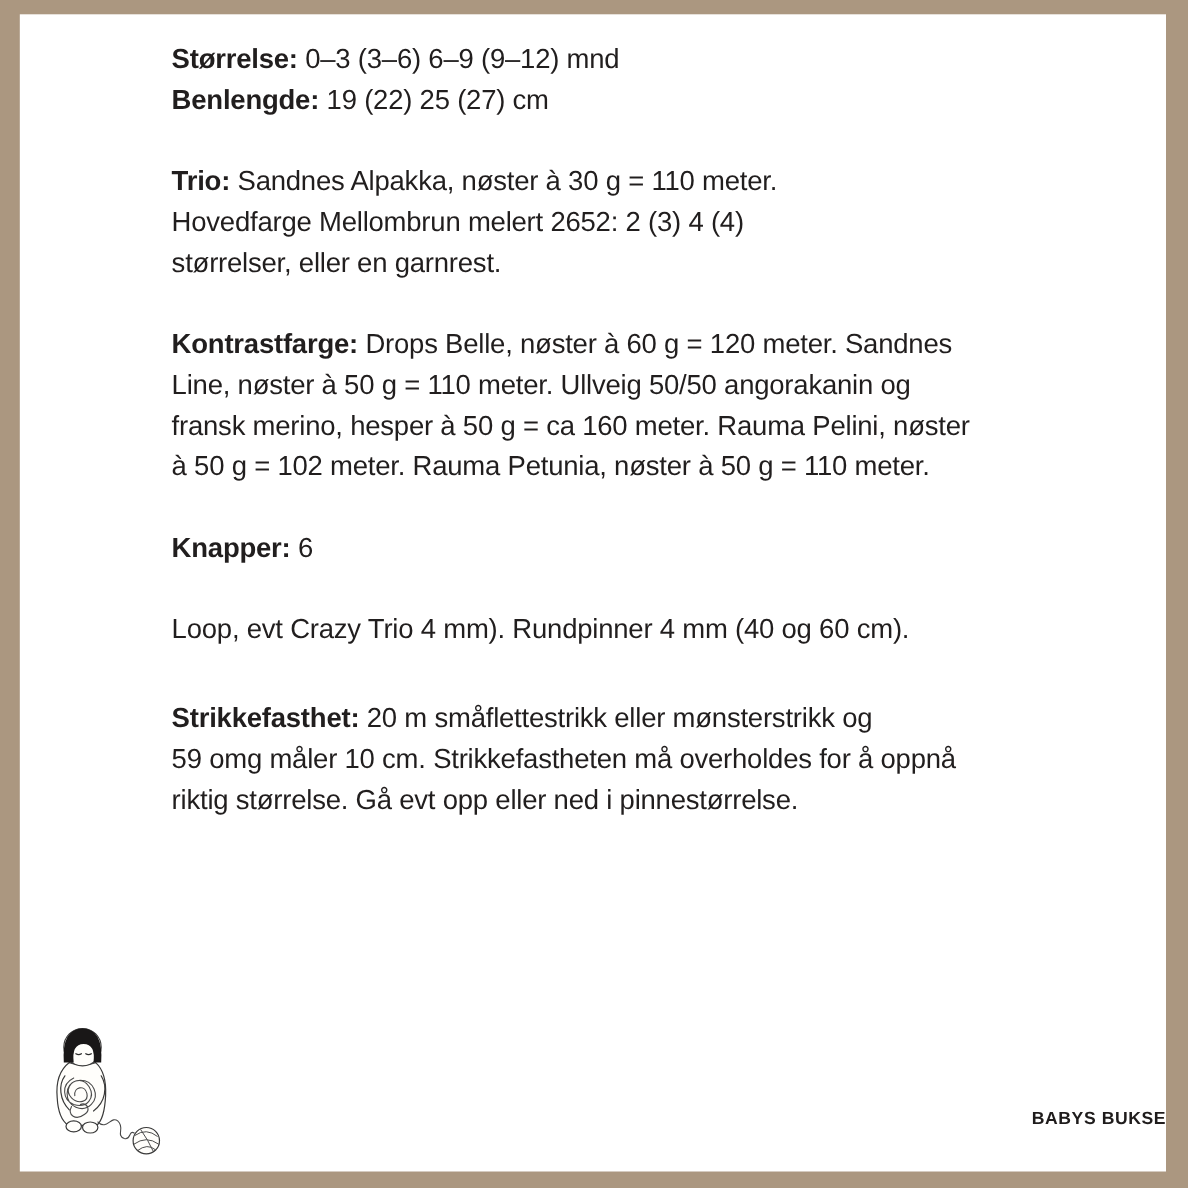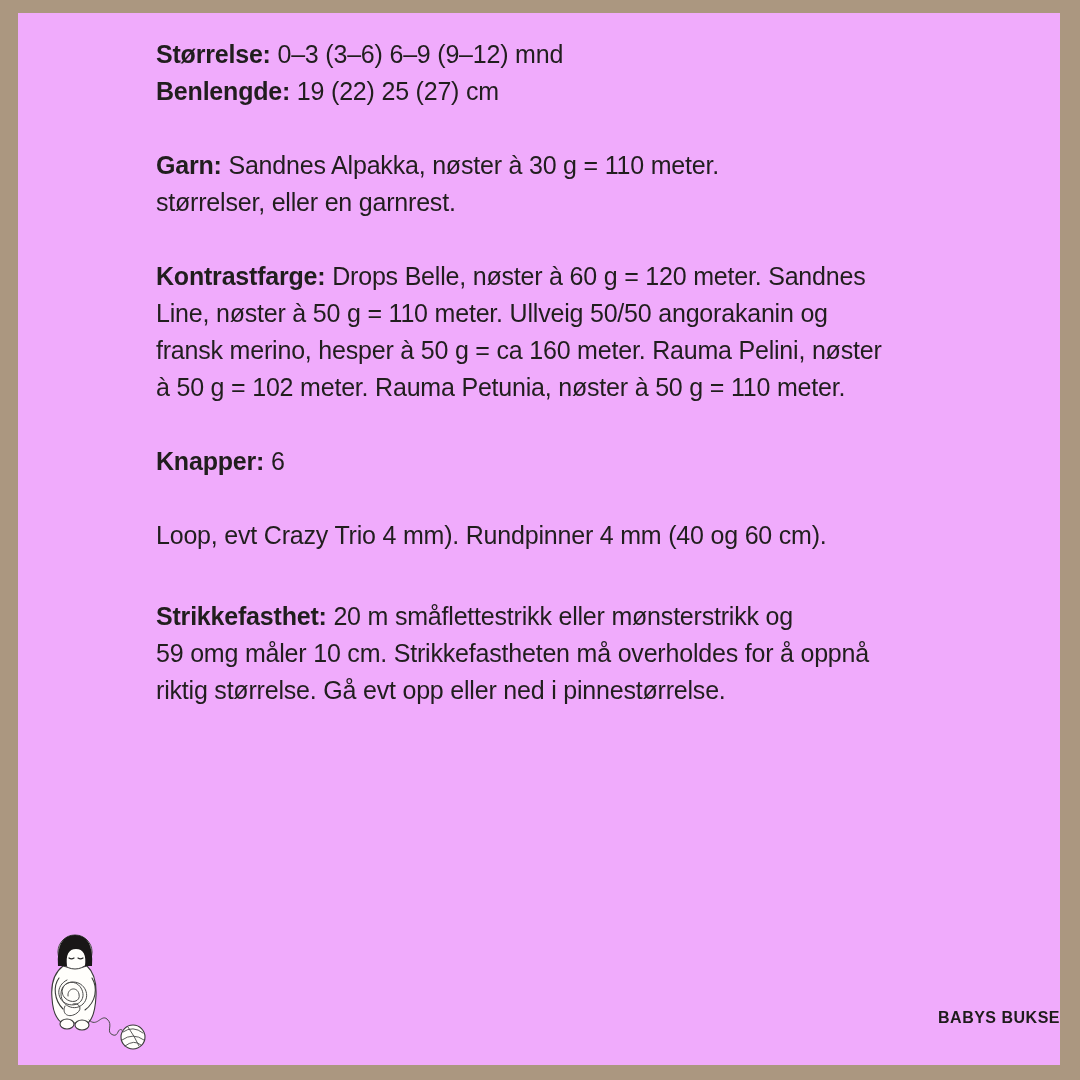--- a/index.html
+++ b/index.html
@@ -14,21 +14,21 @@
     background: #ab9780;
     font-family: "Liberation Sans", sans-serif;
     overflow: hidden;
   }
   .card {
     position: absolute;
     left: 18px;
     top: 13px;
     right: 20px;
     bottom: 15px;
-    background: #f0abfc;
+    background: #ffffff;
   }
   .text-col {
     position: absolute;
     left: 138px;  
     top: 23px;    
     color: #211e1e;
   }
   .section {
     margin-bottom: 37px;
   }
@@ -70,21 +70,22 @@
 <body>
 
 <div class="card">
 
   <div class="text-col" id="sections-root">
       <div class="section">
         <div class="line"><span class="lbl">Størrelse:</span><span> 0–3 (3–6) 6–9 (9–12) mnd</span></div>
         <div class="line"><span class="lbl">Benlengde:</span><span> 19 (22) 25 (27) cm</span></div>
       </div>
       <div class="section">
-        <div class="line"><span class="lbl">Garn:</span><span> Sandnes Alpakka, nøster à 30 g = 110 meter.</span></div>
+        <div class="line"><span class="lbl">Trio:</span><span> Sandnes Alpakka, nøster à 30 g = 110 meter.</span></div>
+        <div class="line"><span>Hovedfarge Mellombrun melert 2652: 2 (3) 4 (4)</span></div>
         <div class="line"><span>størrelser, eller en garnrest.</span></div>
       </div>
       <div class="section">
         <div class="line"><span class="lbl">Kontrastfarge:</span><span> Drops Belle, nøster à 60 g = 120 meter. Sandnes</span></div>
         <div class="line"><span>Line, nøster à 50 g = 110 meter. Ullveig 50/50 angorakanin og</span></div>
         <div class="line"><span>fransk merino, hesper à 50 g = ca 160 meter. Rauma Pelini, nøster</span></div>
         <div class="line"><span>à 50 g = 102 meter. Rauma Petunia, nøster à 50 g = 110 meter.</span></div>
       </div>
       <div class="section">
         <div class="line"><span class="lbl">Knapper:</span><span> 6</span></div>

